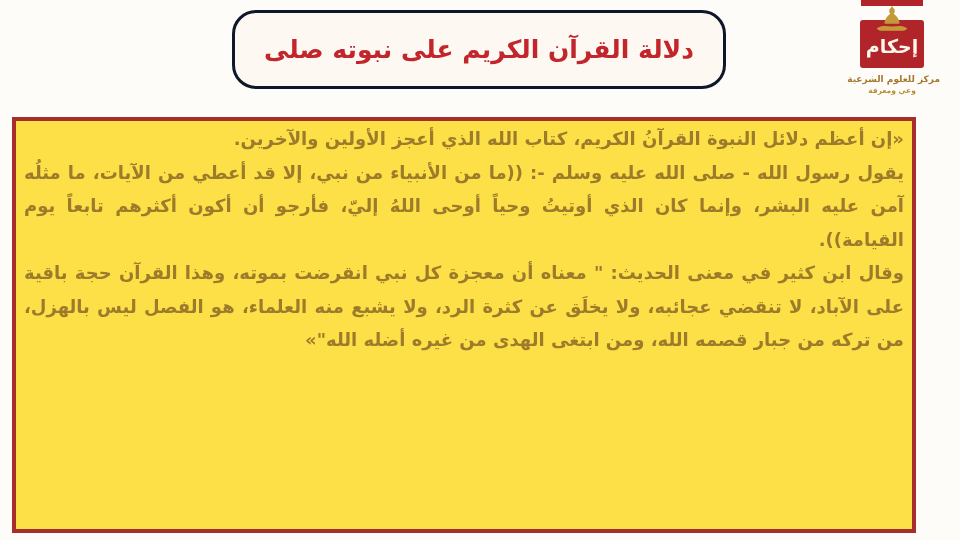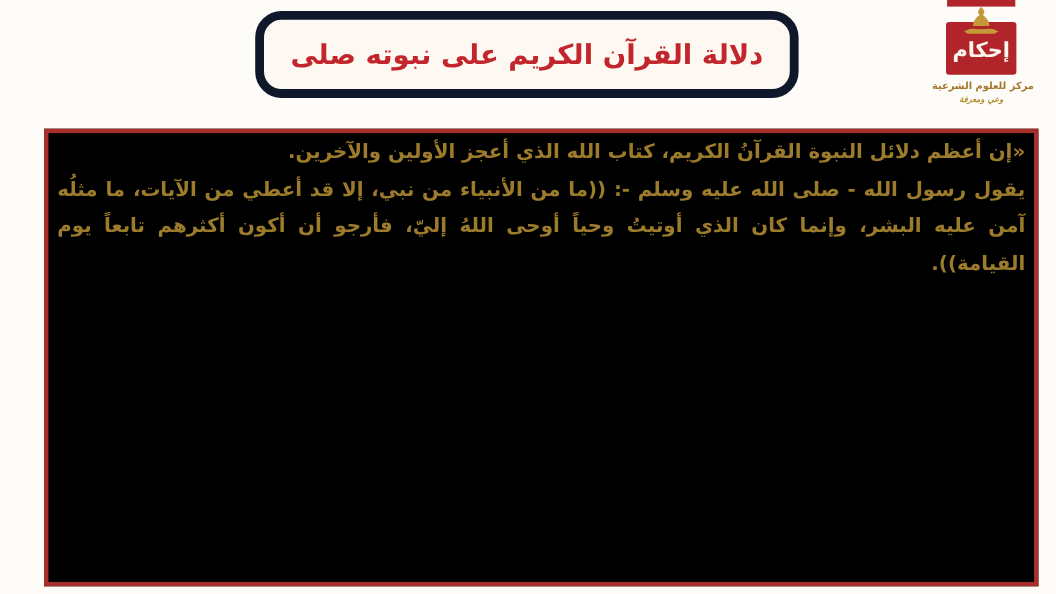--- a/index.html
+++ b/index.html
@@ -12,21 +12,21 @@
     overflow: hidden;
   }
   .stage { position: relative; width: 960px; height: 540px; }
 
   
   .title-banner {
     position: absolute;
     left: 232px; top: 10px;
     width: 494px; height: 79px;
     box-sizing: border-box;
-    border: 8px solid #0f172a;
+    border: 3px solid #0f172a;
     border-radius: 24px;
     background: #fdf8f1;
     display: flex;
     flex-direction: column;
     justify-content: center;
     align-items: center;
     direction: rtl;
     text-align: center;
   }
   .title-line {
@@ -80,31 +80,30 @@
     font-weight: bold;
     white-space: nowrap;
     margin-left: 36px;
   }
   .logo-tag2 {
     margin-top: 2px;
     color: #b58f35;
     font-size: 7.5px;
     font-weight: bold;
     white-space: nowrap;
-    font-style: italic;
   }
 
   
   .content-box {
     position: absolute;
-    left: 40px; top: 117px;
+    left: 12px; top: 117px;
     width: 904px; height: 416px;
     box-sizing: border-box;
     border: 4px solid #a5302b;
-    background: #000000;
+    background: #fde047;
     padding: 1px 8px 4px 8px;
     overflow: hidden;
   }
   .content-box p {
     margin: 0;
     direction: rtl;
     unicode-bidi: plaintext;
     text-align: justify;
     color: #9c7b2b;
     font-size: 18px;
@@ -138,15 +137,16 @@
   </div>
 
   <div class="content-box">
 
       <p>«إن أعظم دلائل النبوة القرآنُ الكريم، كتاب الله الذي أعجز الأولين والآخرين.</p>
 
       <p>يقول رسول الله - صلى الله عليه وسلم -: ((ما من الأنبياء من نبي، إلا قد أعطي من الآيات، ما مثلُه آمن عليه البشر، وإنما كان الذي أوتيتُ وحياً أوحى اللهُ إليّ، فأرجو أن أكون أكثرهم تابعاً يوم القيامة)).</p>
 
 
 
+      <p>وقال ابن كثير في معنى الحديث: " معناه أن معجزة كل نبي انقرضت بموته، وهذا القرآن حجة باقية على الآباد، لا تنقضي عجائبه، ولا يخلَق عن كثرة الرد، ولا يشبع منه العلماء، هو الفصل ليس بالهزل، من تركه من جبار قصمه الله، ومن ابتغى الهدى من غيره أضله الله"»</p>
     </div>
 
 </div>
 
 </body></html>

